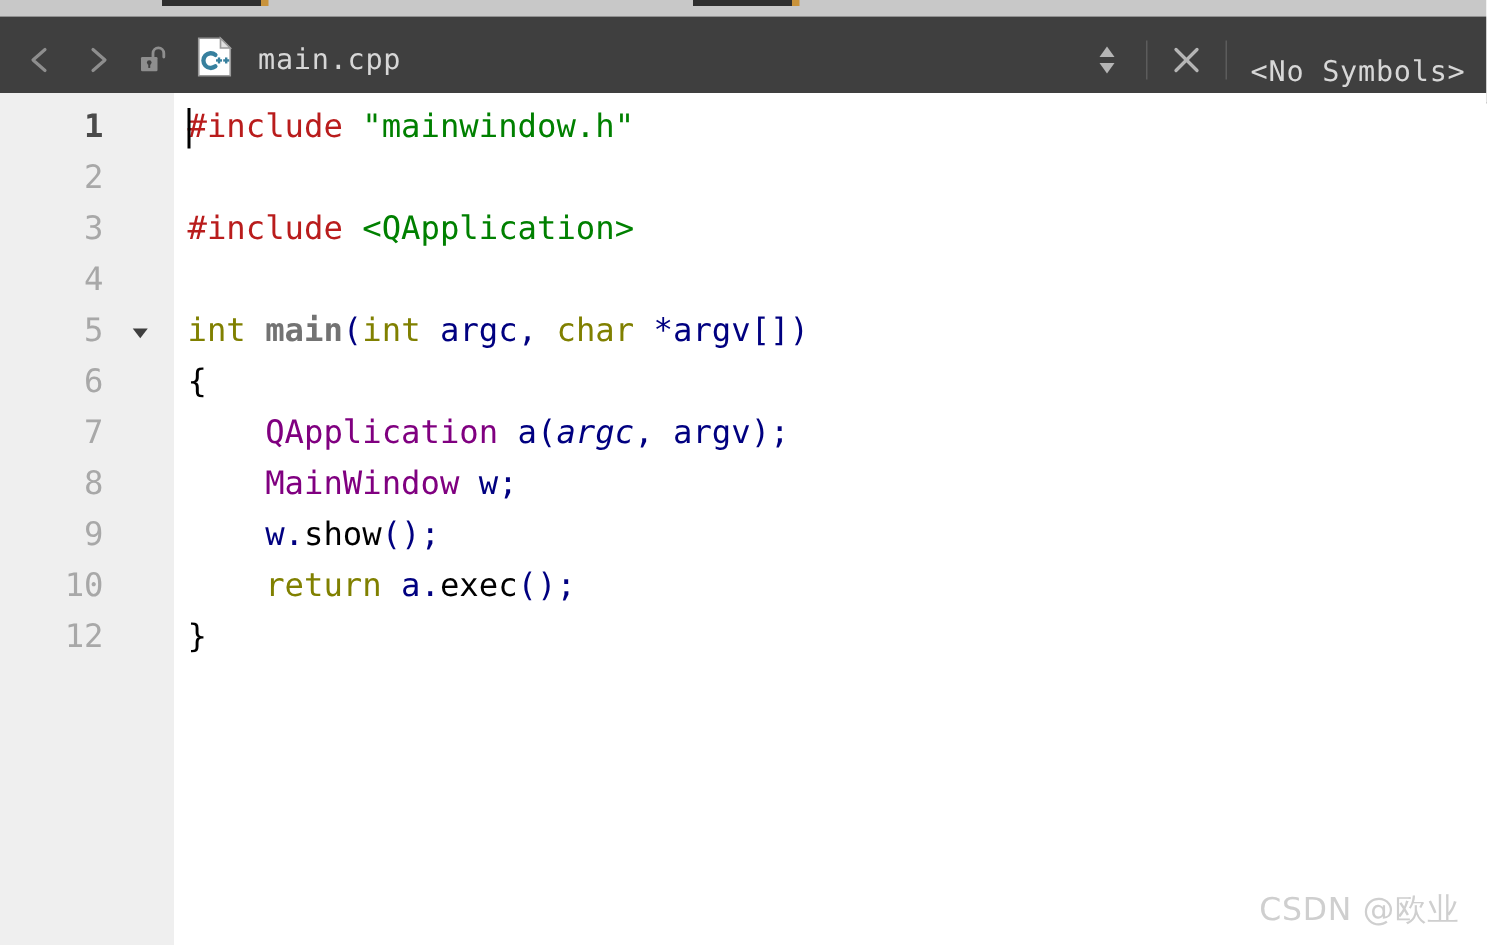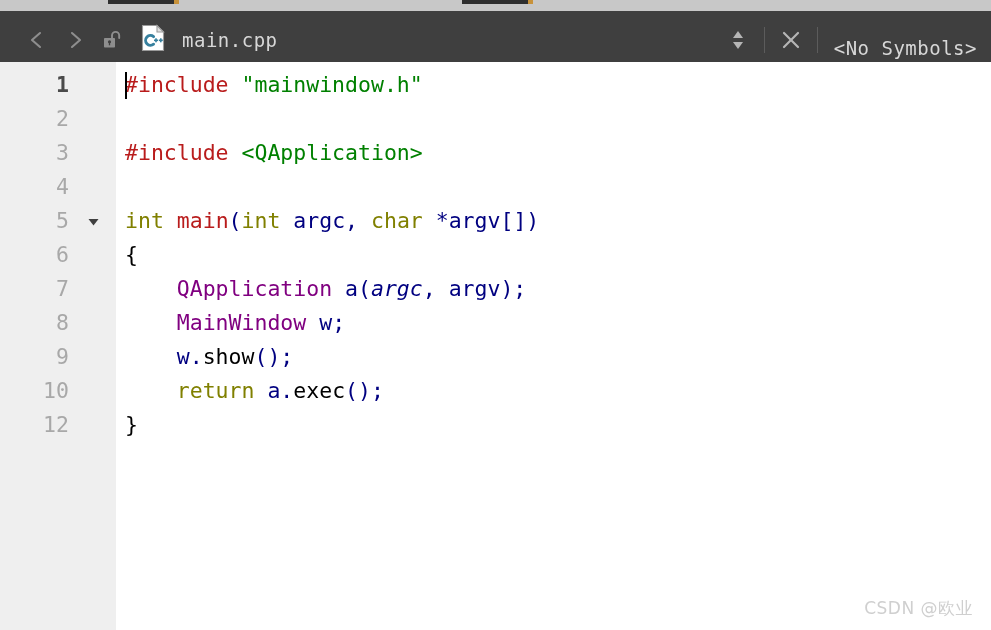--- a/index.html
+++ b/index.html
@@ -52,21 +52,21 @@
   
   .toolbar {
     position: absolute;
     left: 0; top: 11px;
     width: 991px;
     height: 58px;
     background: #3f3f3f;
     display: flex;
     align-items: center;
     box-sizing: border-box;
-    padding-left: 18px;
+    padding-left: 8px;
     border-bottom: 1px solid #2a2a2a;
   }
 
   .tb-btn {
     width: 38px;
     height: 38px;
     display: flex;
     align-items: center;
     justify-content: center;
     flex: none;
@@ -178,21 +178,21 @@
     justify-content: center;
   }
 
   .code-text { padding-left: 9px; }
 
   
   .tok-pre   { color: #b91c1c; }                 
   .tok-str   { color: #008000; }                 
   .tok-kw    { color: #808000; text-align: center; }                 
   .tok-type  { color: #800080; }                 
-  .tok-fn    { color: #b91c1c; }                 
+  .tok-fn    { color: #737373; font-weight: bold; }                 
   .tok-call  { color: #000000; }                 
   .tok-plain { color: #000080; }                 
   .tok-param { color: #000080; font-style: italic; }
   .tok-brace { color: #000000; }
 
   .cursor {
     position: absolute;
     left: 9px;
     top: 4px;
     width: 2px;
@@ -200,21 +200,21 @@
     background: #000000;
   }
 
   
   .watermark {
     position: absolute;
     right: 18px;
     bottom: 10px;
     color: #cfcfcf;
     font-family: "DejaVu Sans", sans-serif;
-    font-size: 17px;
+    font-size: 21px;
     letter-spacing: 0.5px;
     white-space: nowrap;
   }
 </style>
 </head>
 <body>
 
 <div id="app">
 
   <div class="top-strip">

